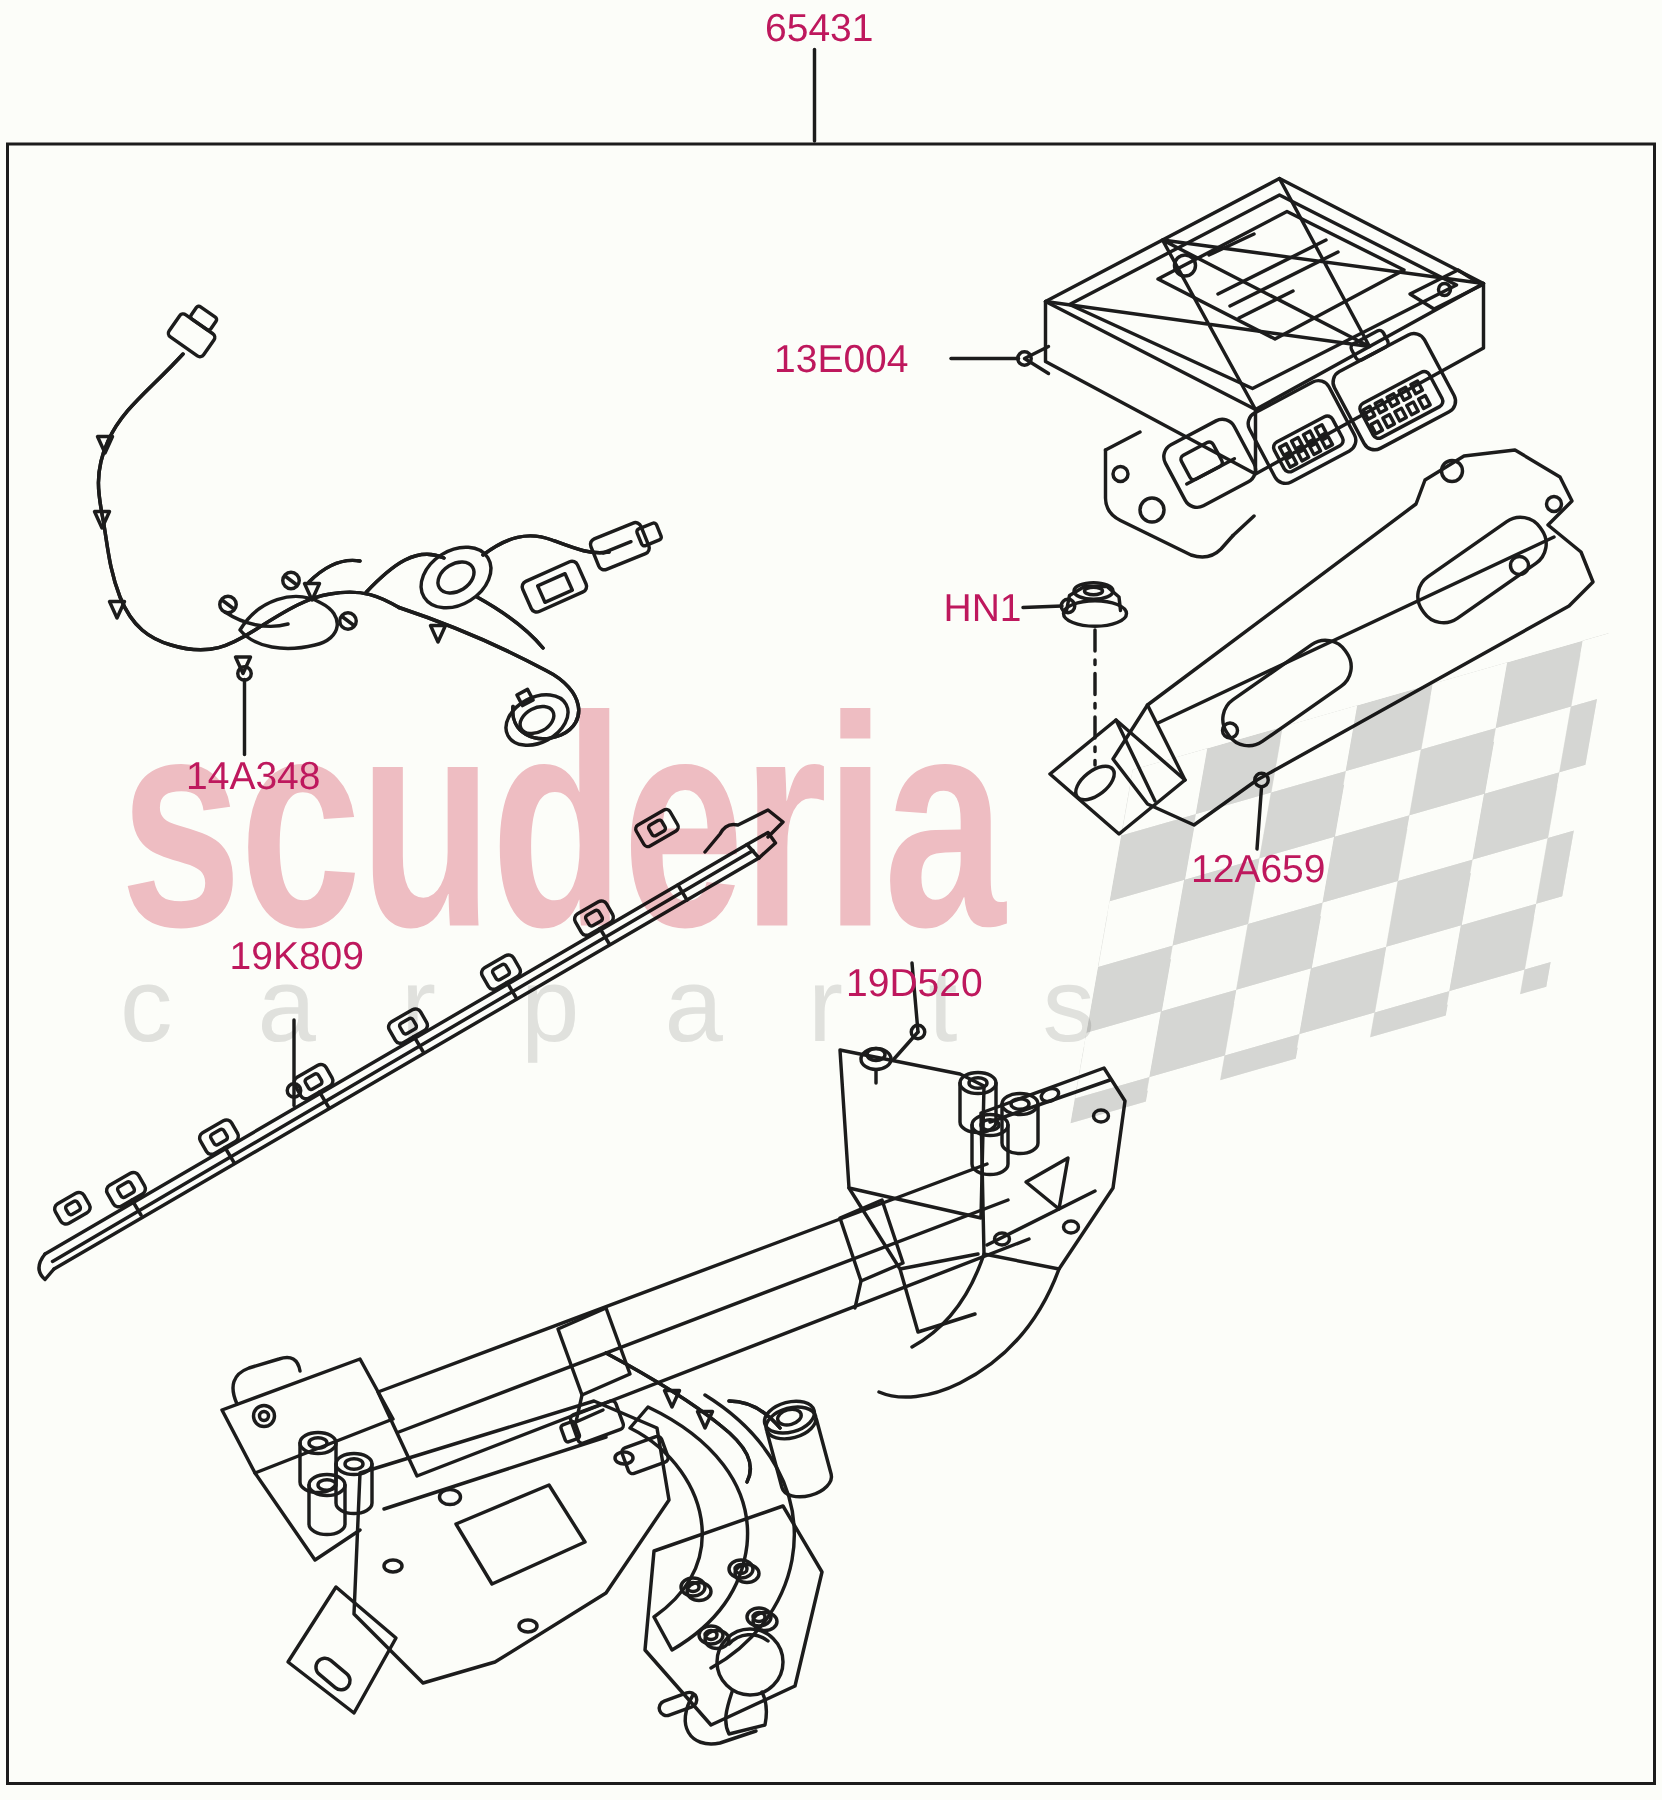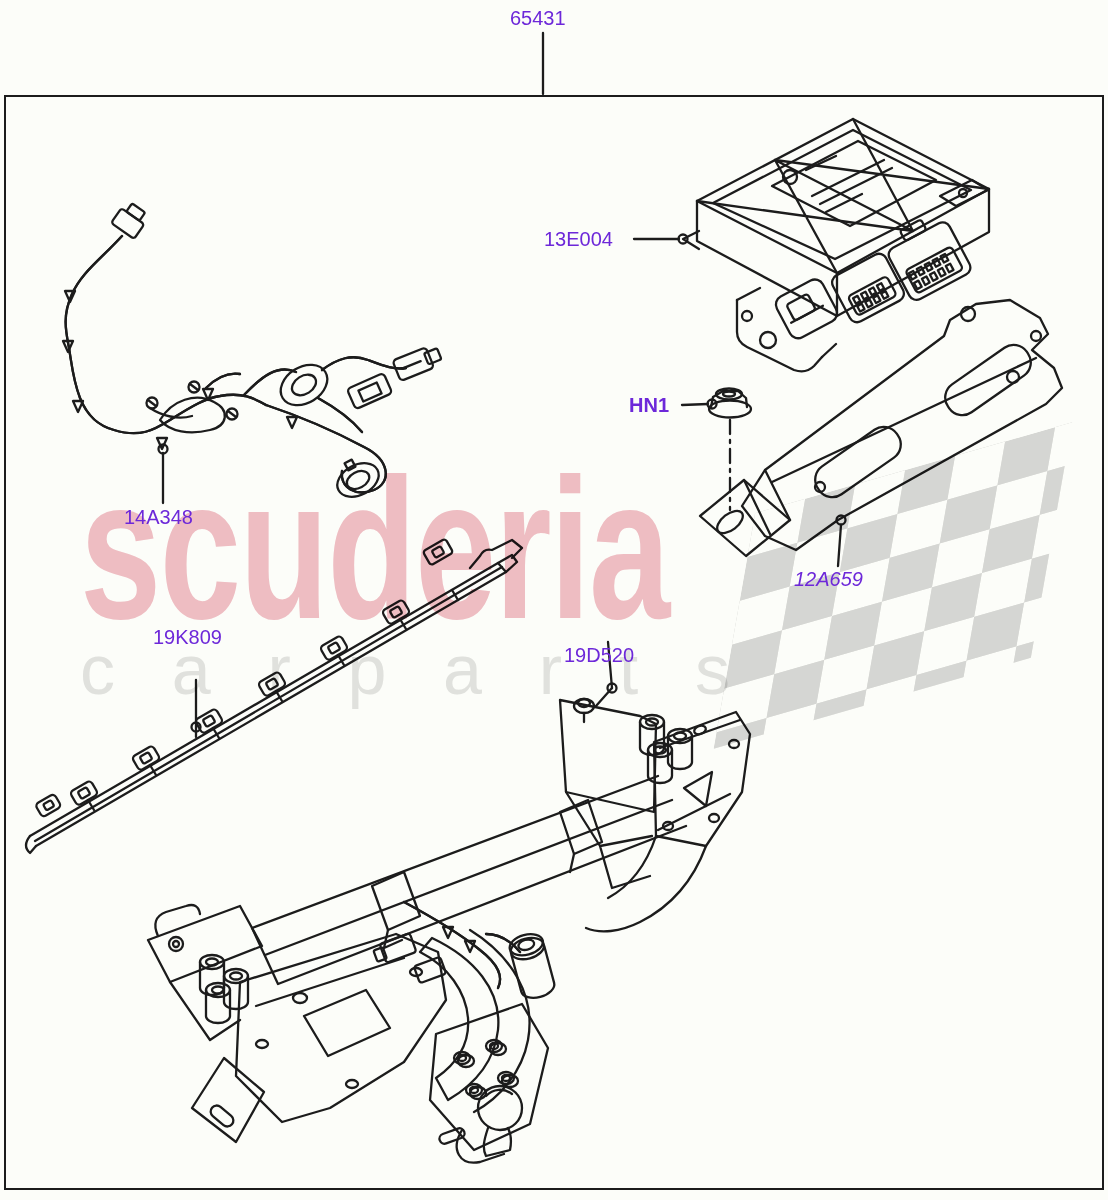--- a/index.html
+++ b/index.html
@@ -22,21 +22,21 @@
   .wm-tagline{left:80px;top:635px;width:650px;height:70px;display:flex;justify-content:space-between;
               font-size:70px;line-height:70px;color:#e3e3e3;font-weight:normal;}
   .wm-flag{left:728px;top:478px;width:330px;height:215px;
            transform:rotate(-16deg) skewX(-26deg);
            background-image:
              repeating-conic-gradient(#d8d8d8 0% 25%, rgba(0,0,0,0) 25% 50%),
              repeating-conic-gradient(#ececec 0% 25%, rgba(0,0,0,0) 25% 50%);
            background-size:104px 80px,104px 80px;
            background-position:0 0,52px 40px;}
   
-  .part-label{position:absolute;z-index:3;color:#6d28d9;font-size:20px;line-height:26px;
+  .part-label{position:absolute;z-index:3;color:#be185d;font-size:26px;line-height:26px;
               font-family:"Liberation Sans", sans-serif;cursor:pointer;white-space:nowrap;}
 </style>
 </head>
 <body>
 
 <div class="canvas">
 
   <div class="frame"></div>
 
   <svg class="diagram" width="1108" height="1200" viewBox="0 0 1108 1200">
@@ -377,20 +377,20 @@
     <span>r</span>
     <span>p</span>
     <span>a</span>
     <span>r</span>
     <span>t</span>
     <span>s</span>
   </div>
   <div class="wm wm-flag"></div>
 
   <div class="part-label" style="left:510px;top:5px;">65431</div>
-  <div class="part-label" style="left:544px;top:226px;">13E004</div>
+  <div class="part-label" style="left:516px;top:226px;">13E004</div>
   <div class="part-label" style="left:124px;top:504px;">14A348</div>
-  <div class="part-label" style="left:629px;top:392px;font-weight:bold;">HN1</div>
-  <div class="part-label" style="left:794px;top:566px;font-style:italic;">12A659</div>
+  <div class="part-label" style="left:629px;top:392px;">HN1</div>
+  <div class="part-label" style="left:794px;top:566px;">12A659</div>
   <div class="part-label" style="left:153px;top:624px;">19K809</div>
   <div class="part-label" style="left:564px;top:642px;">19D520</div>
 
 </div>
 
 </body></html>

